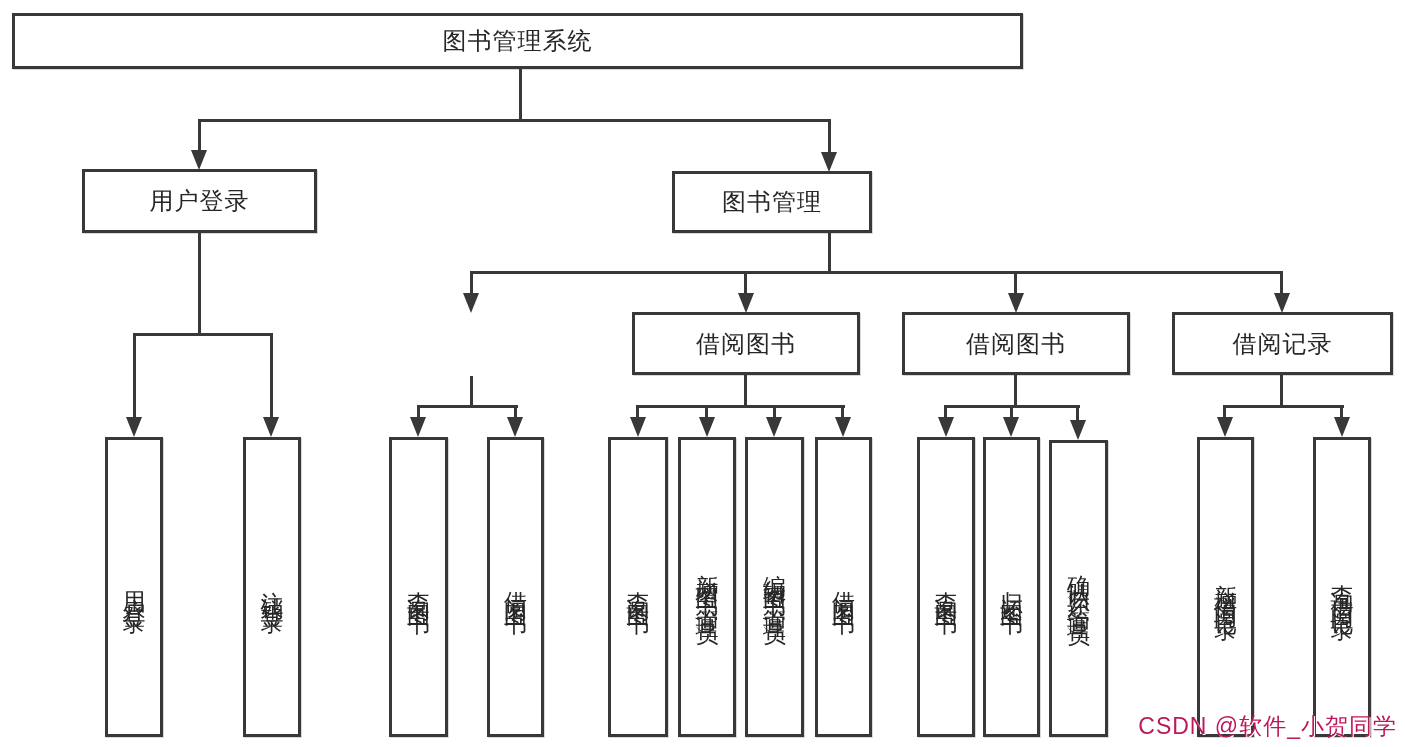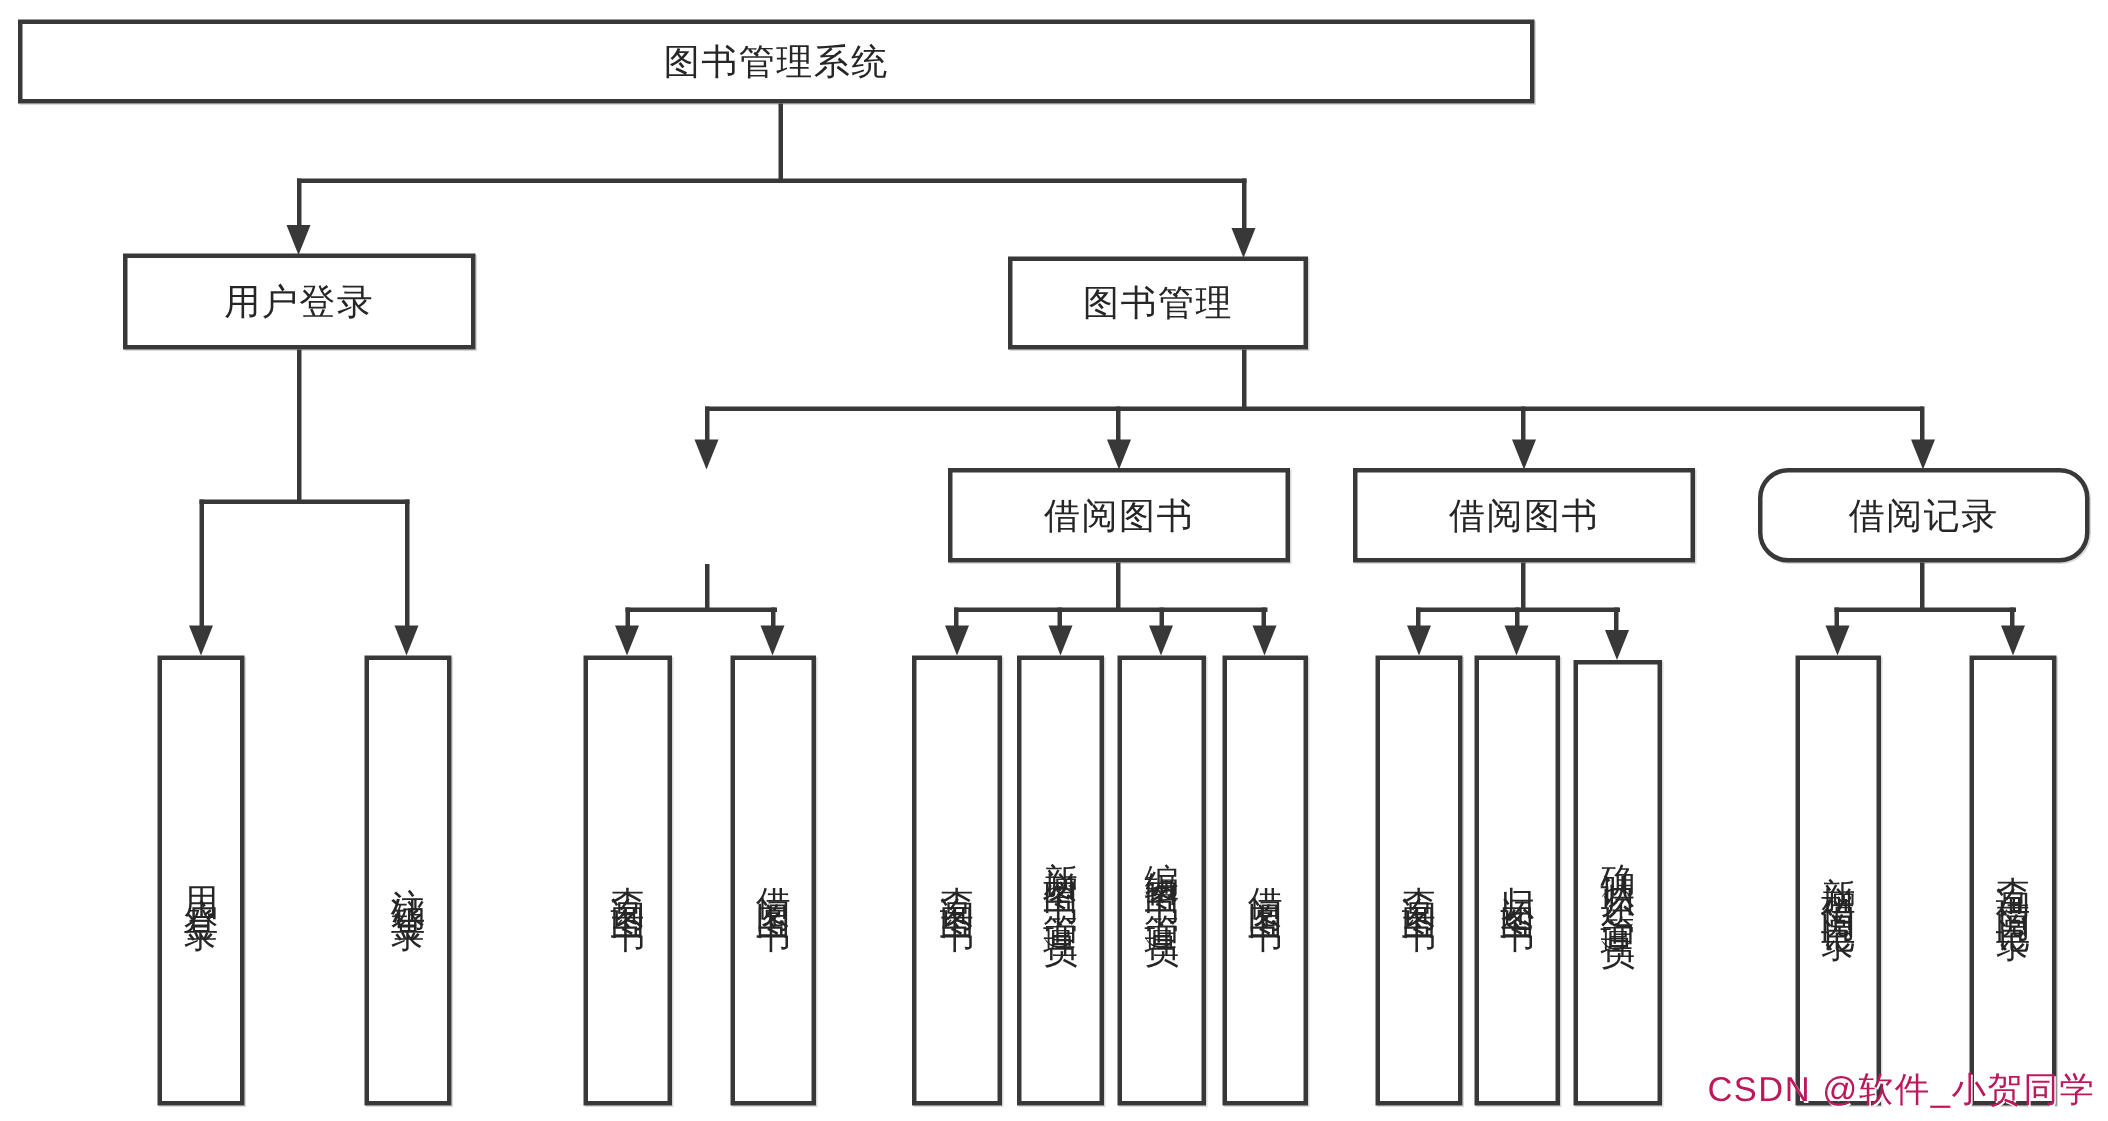--- a/index.html
+++ b/index.html
@@ -80,21 +80,21 @@
 
 
   <div class="box" style="left:632px; top:312px; width:228px; height:63px;">
     <span>借阅图书</span>
   </div>
 
   <div class="box" style="left:902px; top:312px; width:228px; height:63px;">
     <span>借阅图书</span>
   </div>
 
-  <div class="box" style="left:1172px; top:312px; width:221px; height:63px;border-radius:20px;">
+  <div class="box" style="left:1172px; top:312px; width:221px; height:63px;">
     <span>借阅记录</span>
   </div>
 
   <div class="leaf" style="left:105px; top:437px; width:58px; height:300px;">
     <span>用户登录</span>
   </div>
   <div class="leaf" style="left:243px; top:437px; width:58px; height:300px;">
     <span>注销登录</span>
   </div>
 

